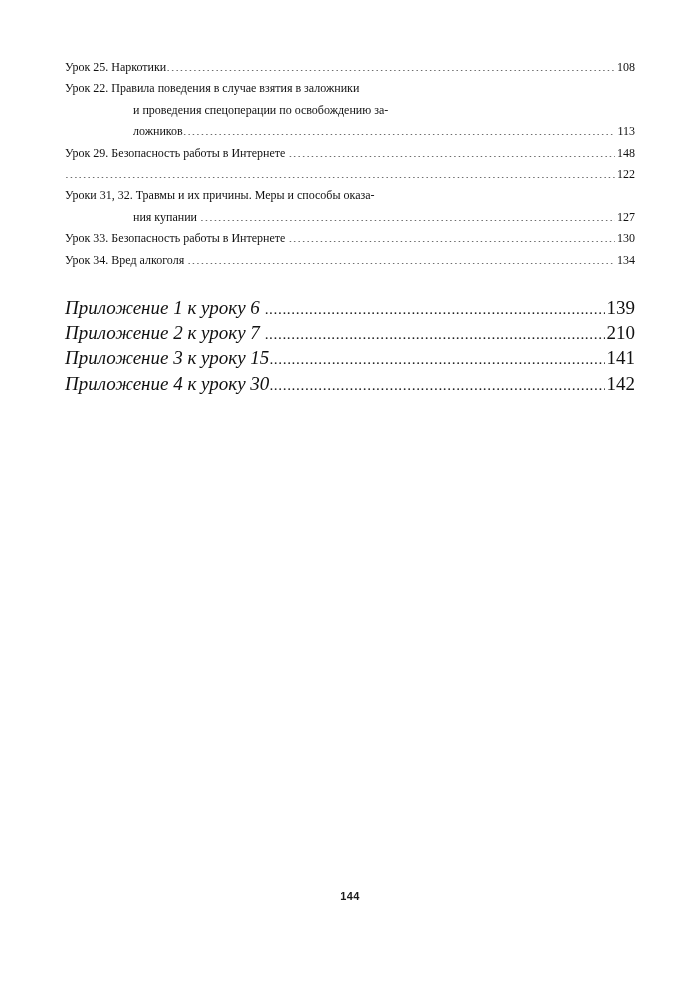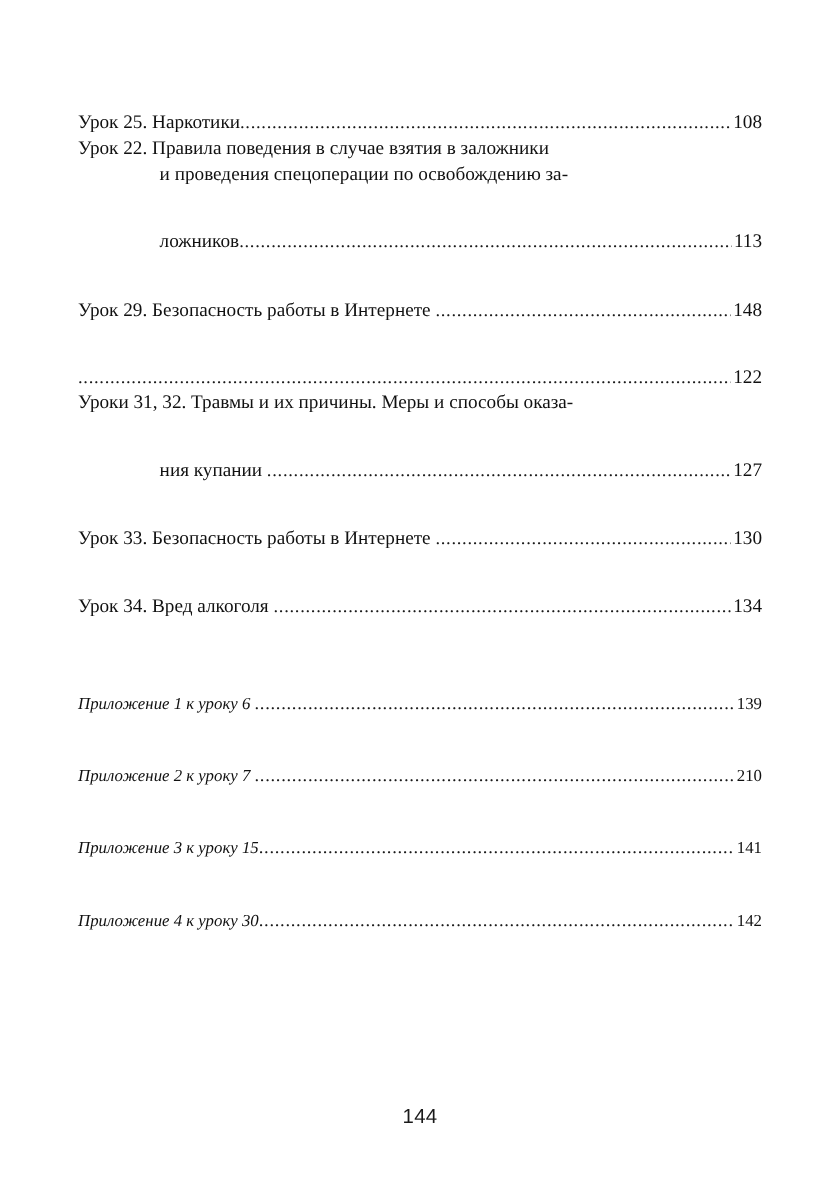--- a/index.html
+++ b/index.html
@@ -26,21 +26,21 @@
   .toc {
     position: absolute;
     left: 65px;
     top: 57px;
     width: 570px;
   }
 
   
   .entry {
     position: relative;
-    font-size: 16px;
+    font-size: 12px;
     line-height: 21.4px;
     margin: 0;
     padding: 0;
   }
 
   
   .line {
     display: flex;
     align-items: baseline;
     width: 100%;
@@ -68,55 +68,55 @@
     font-size: 15.4px;
     line-height: 1em;
     color: #1a1a1a;
   }
 
   .line .pageno {
     flex: 0 0 auto;
     text-align: center;
     padding-left: 2px;
     font-variant-numeric: lining-nums;
-    margin-top: 35px;
   }
 
   
   .line.cont .txt {
     padding-left: 68px;
   }
 
   
   .appendix {
     margin-top: 24px;
   }
   .appendix .entry {
     font-style: italic;
-    font-size: 14px;
+    font-size: 19px;
     line-height: 25.2px;
   }
   .appendix .line .leader::after {
     font-style: normal;
   }
   .appendix .line .pageno {
     font-style: normal;
   }
 
   
   .folio {
     position: absolute;
     left: 0;
-    top: 921px;
+    top: 890px;
     width: 700px;
     text-align: center;
     font-family: "Liberation Sans", "DejaVu Sans", sans-serif;
-    font-size: 17px;
+    font-size: 11px;
     color: #1a1a1a;
     letter-spacing: 0.3px;
+    font-weight: bold;
   }
 </style>
 </head>
 <body>
 
 <div class="page">
 
   <div class="toc">
 
     <div class="toc-lessons">

